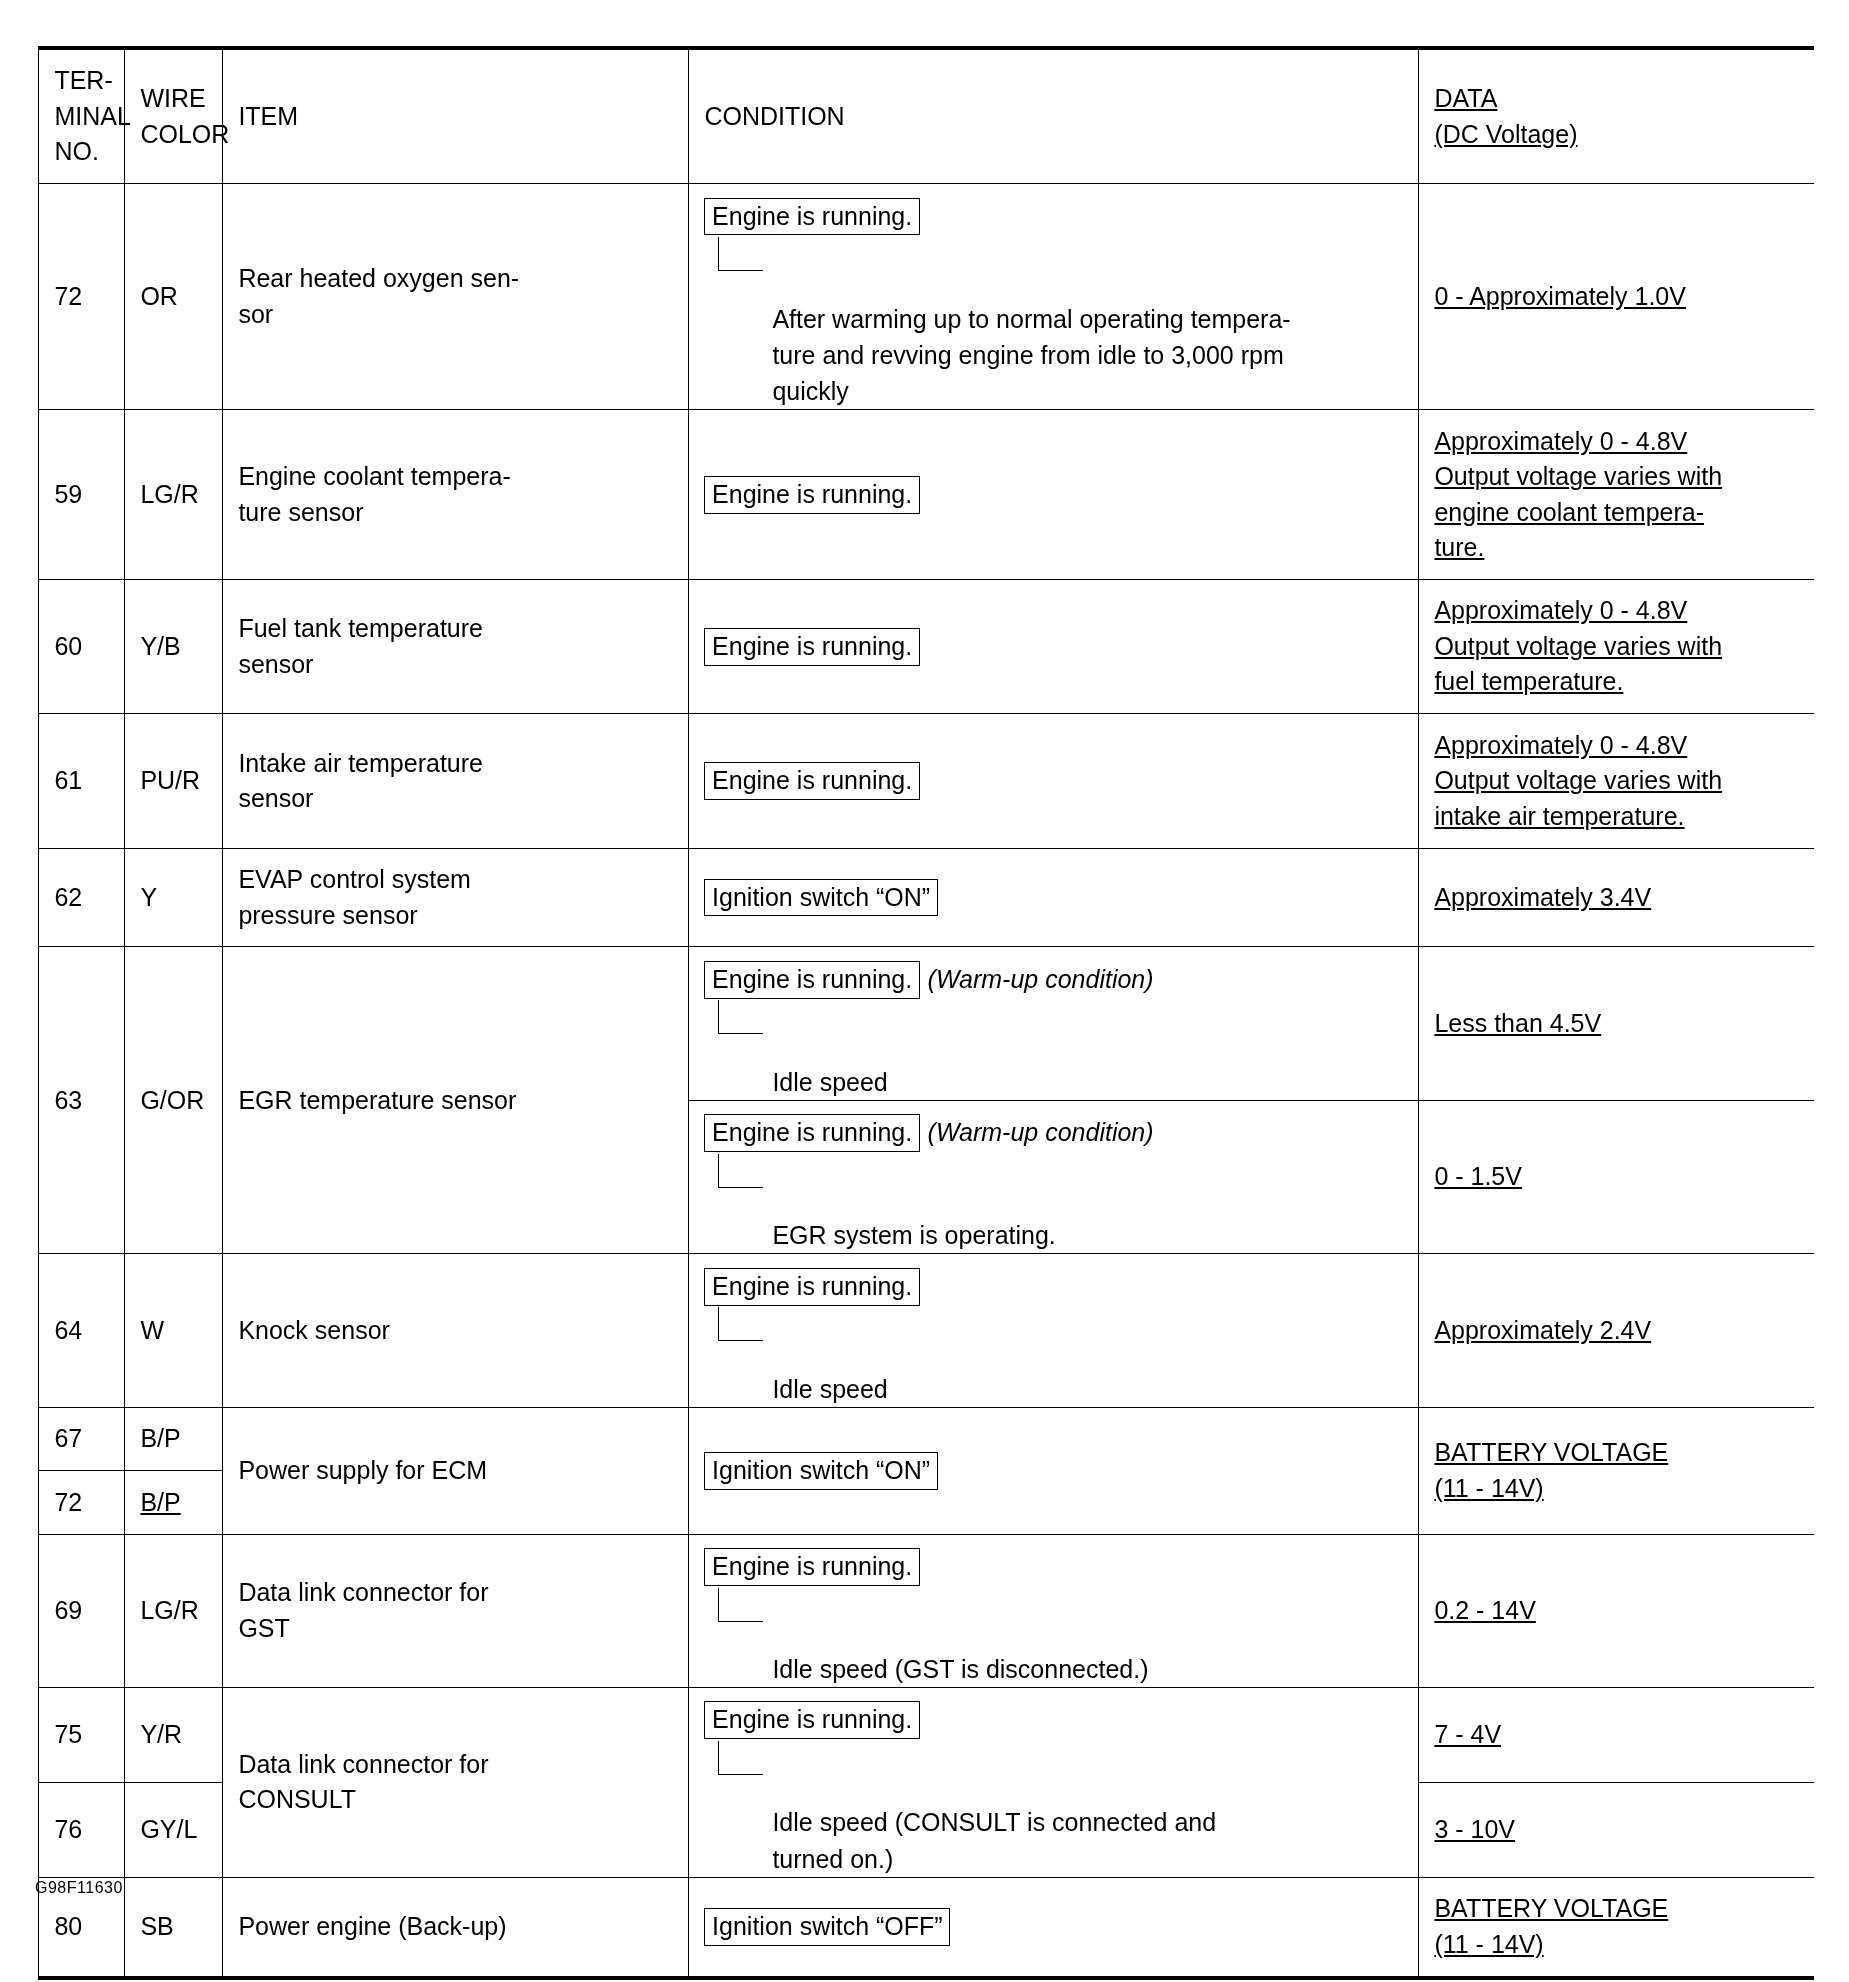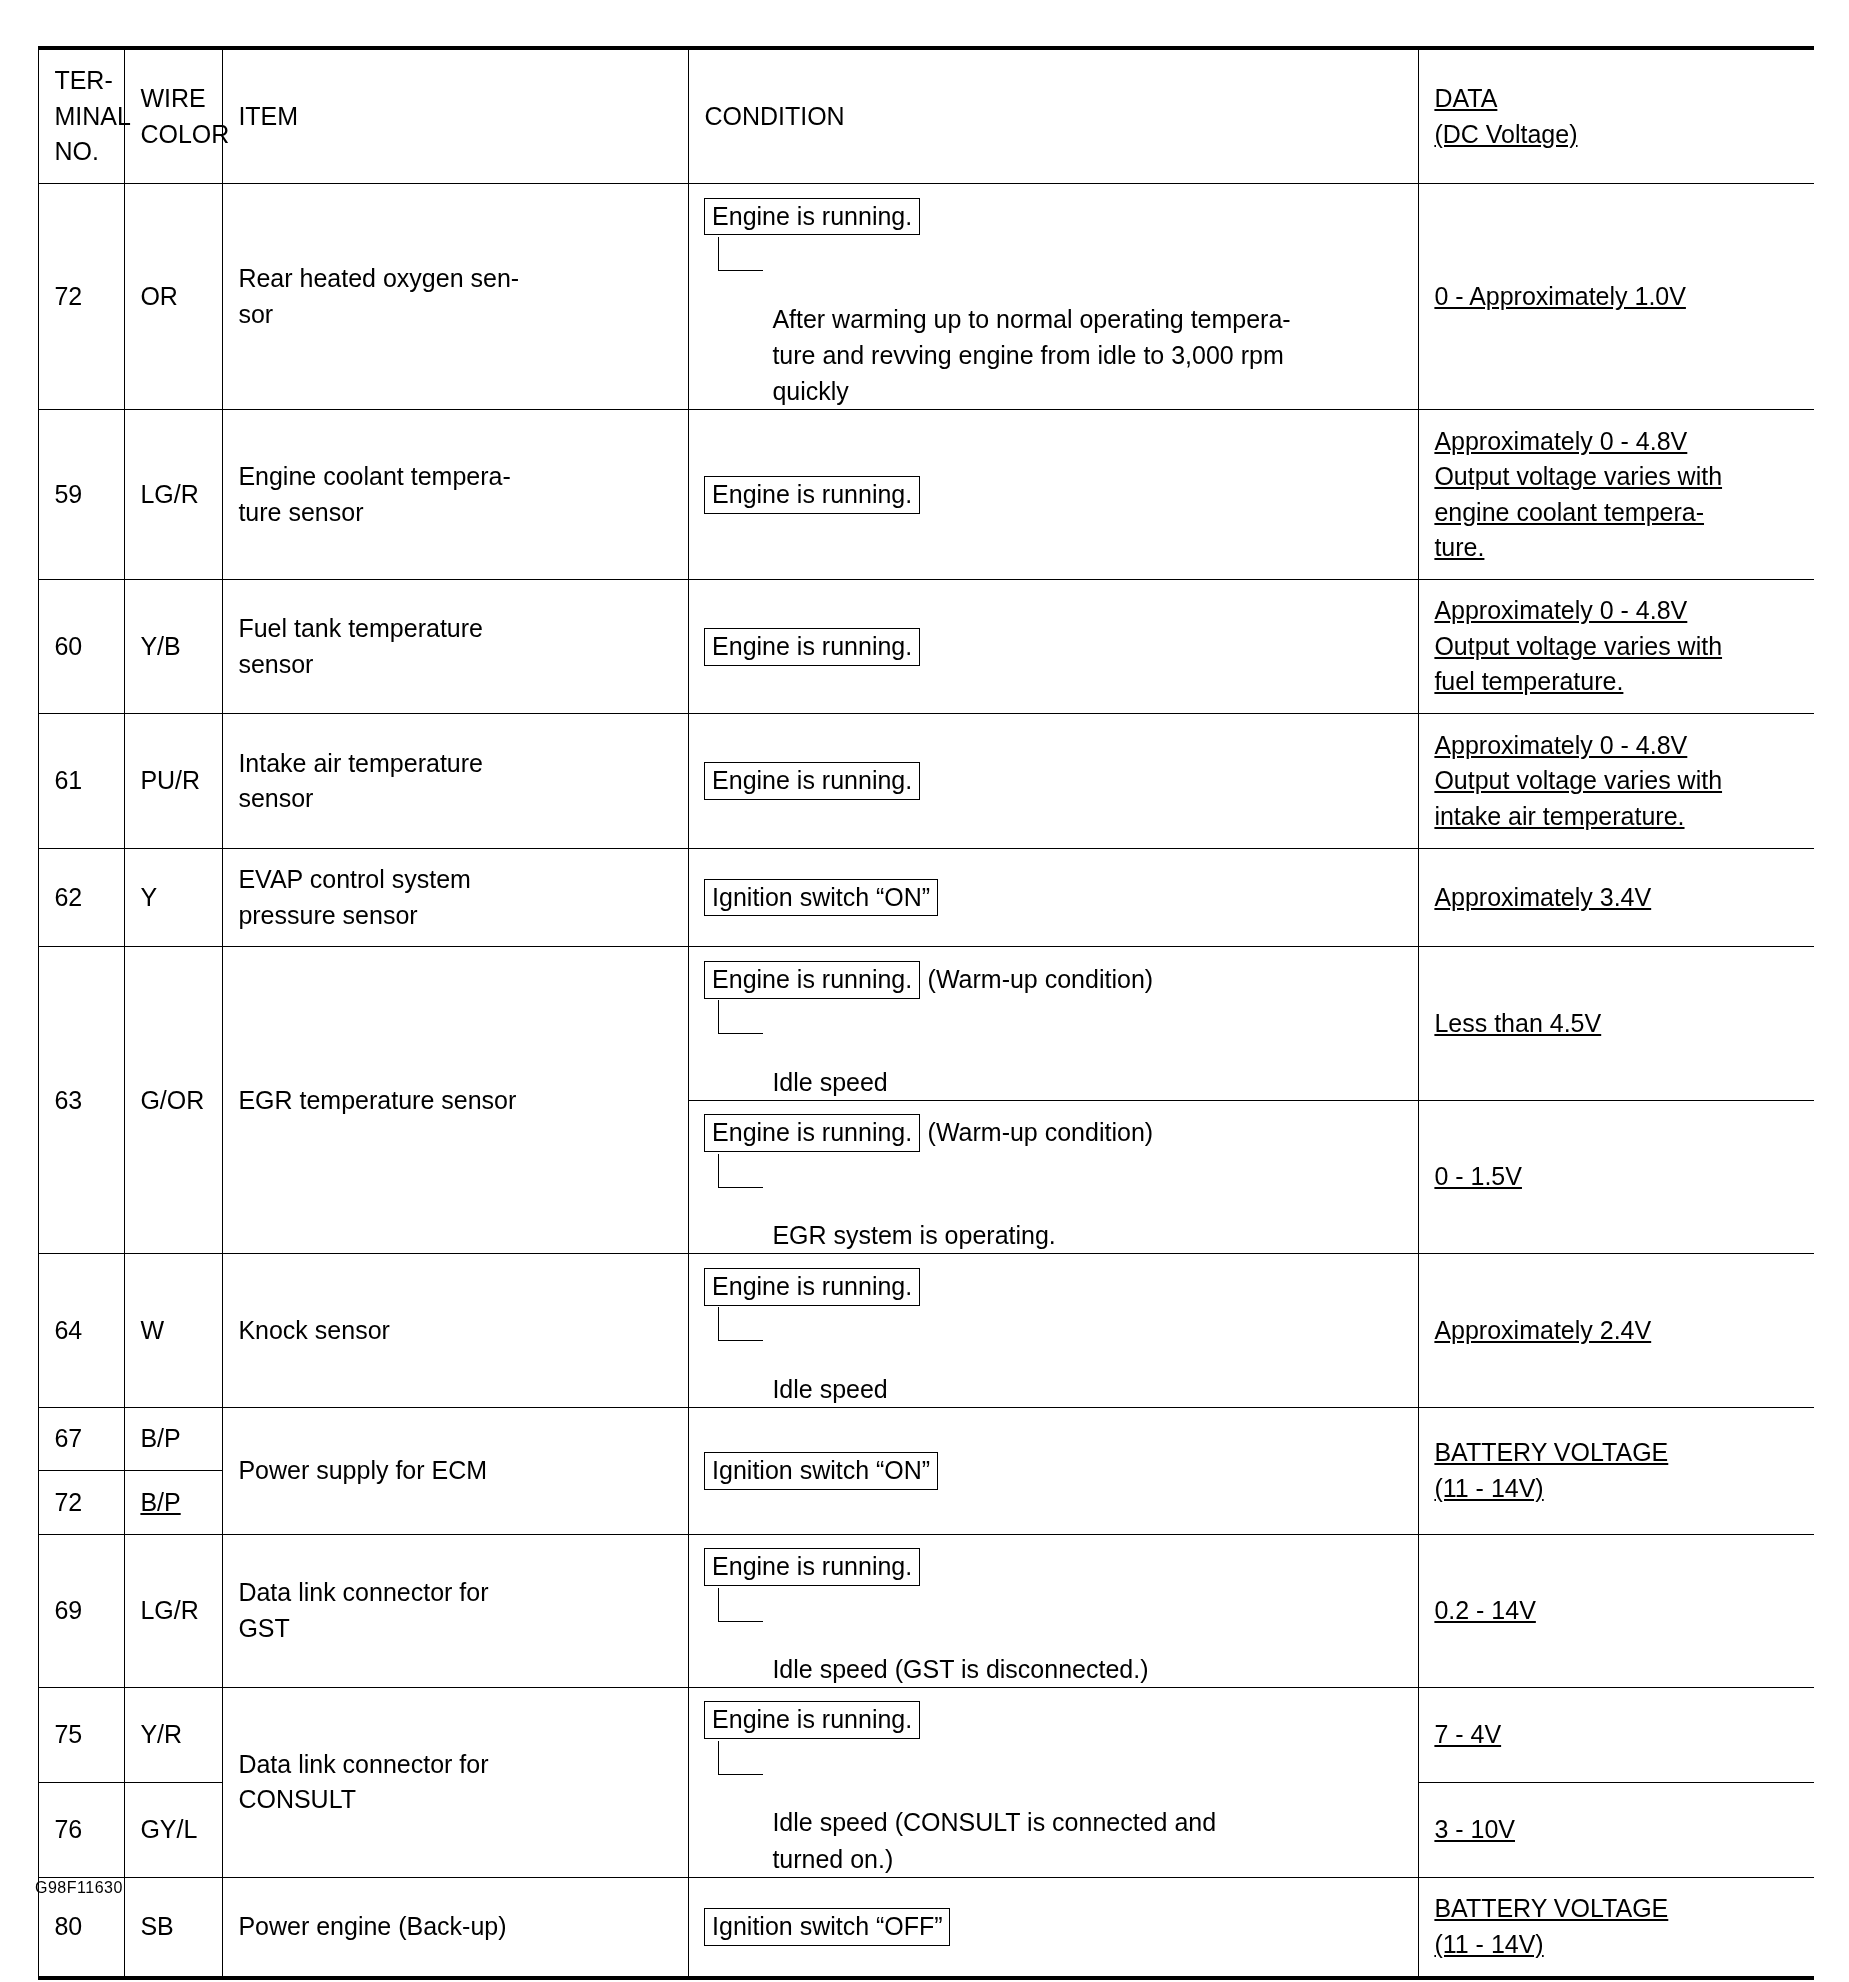--- a/index.html
+++ b/index.html
@@ -75,20 +75,21 @@
     display: inline-block;
     border: 1.9px solid #000;
     padding: 1.9px 6.7px 3.8px 6.7px;
     line-height: 1.2;
     white-space: nowrap;
   }
   .after-box {
     display: inline-block;
     padding-left: 7.7px;
     white-space: nowrap;
+    font-style: italic;
   }
   .cond-head { display: block; white-space: nowrap; }
 
   
   .branch {
     display: flex;
     align-items: flex-start;
     margin-top: 3.8px;
   }
   .elbow {

